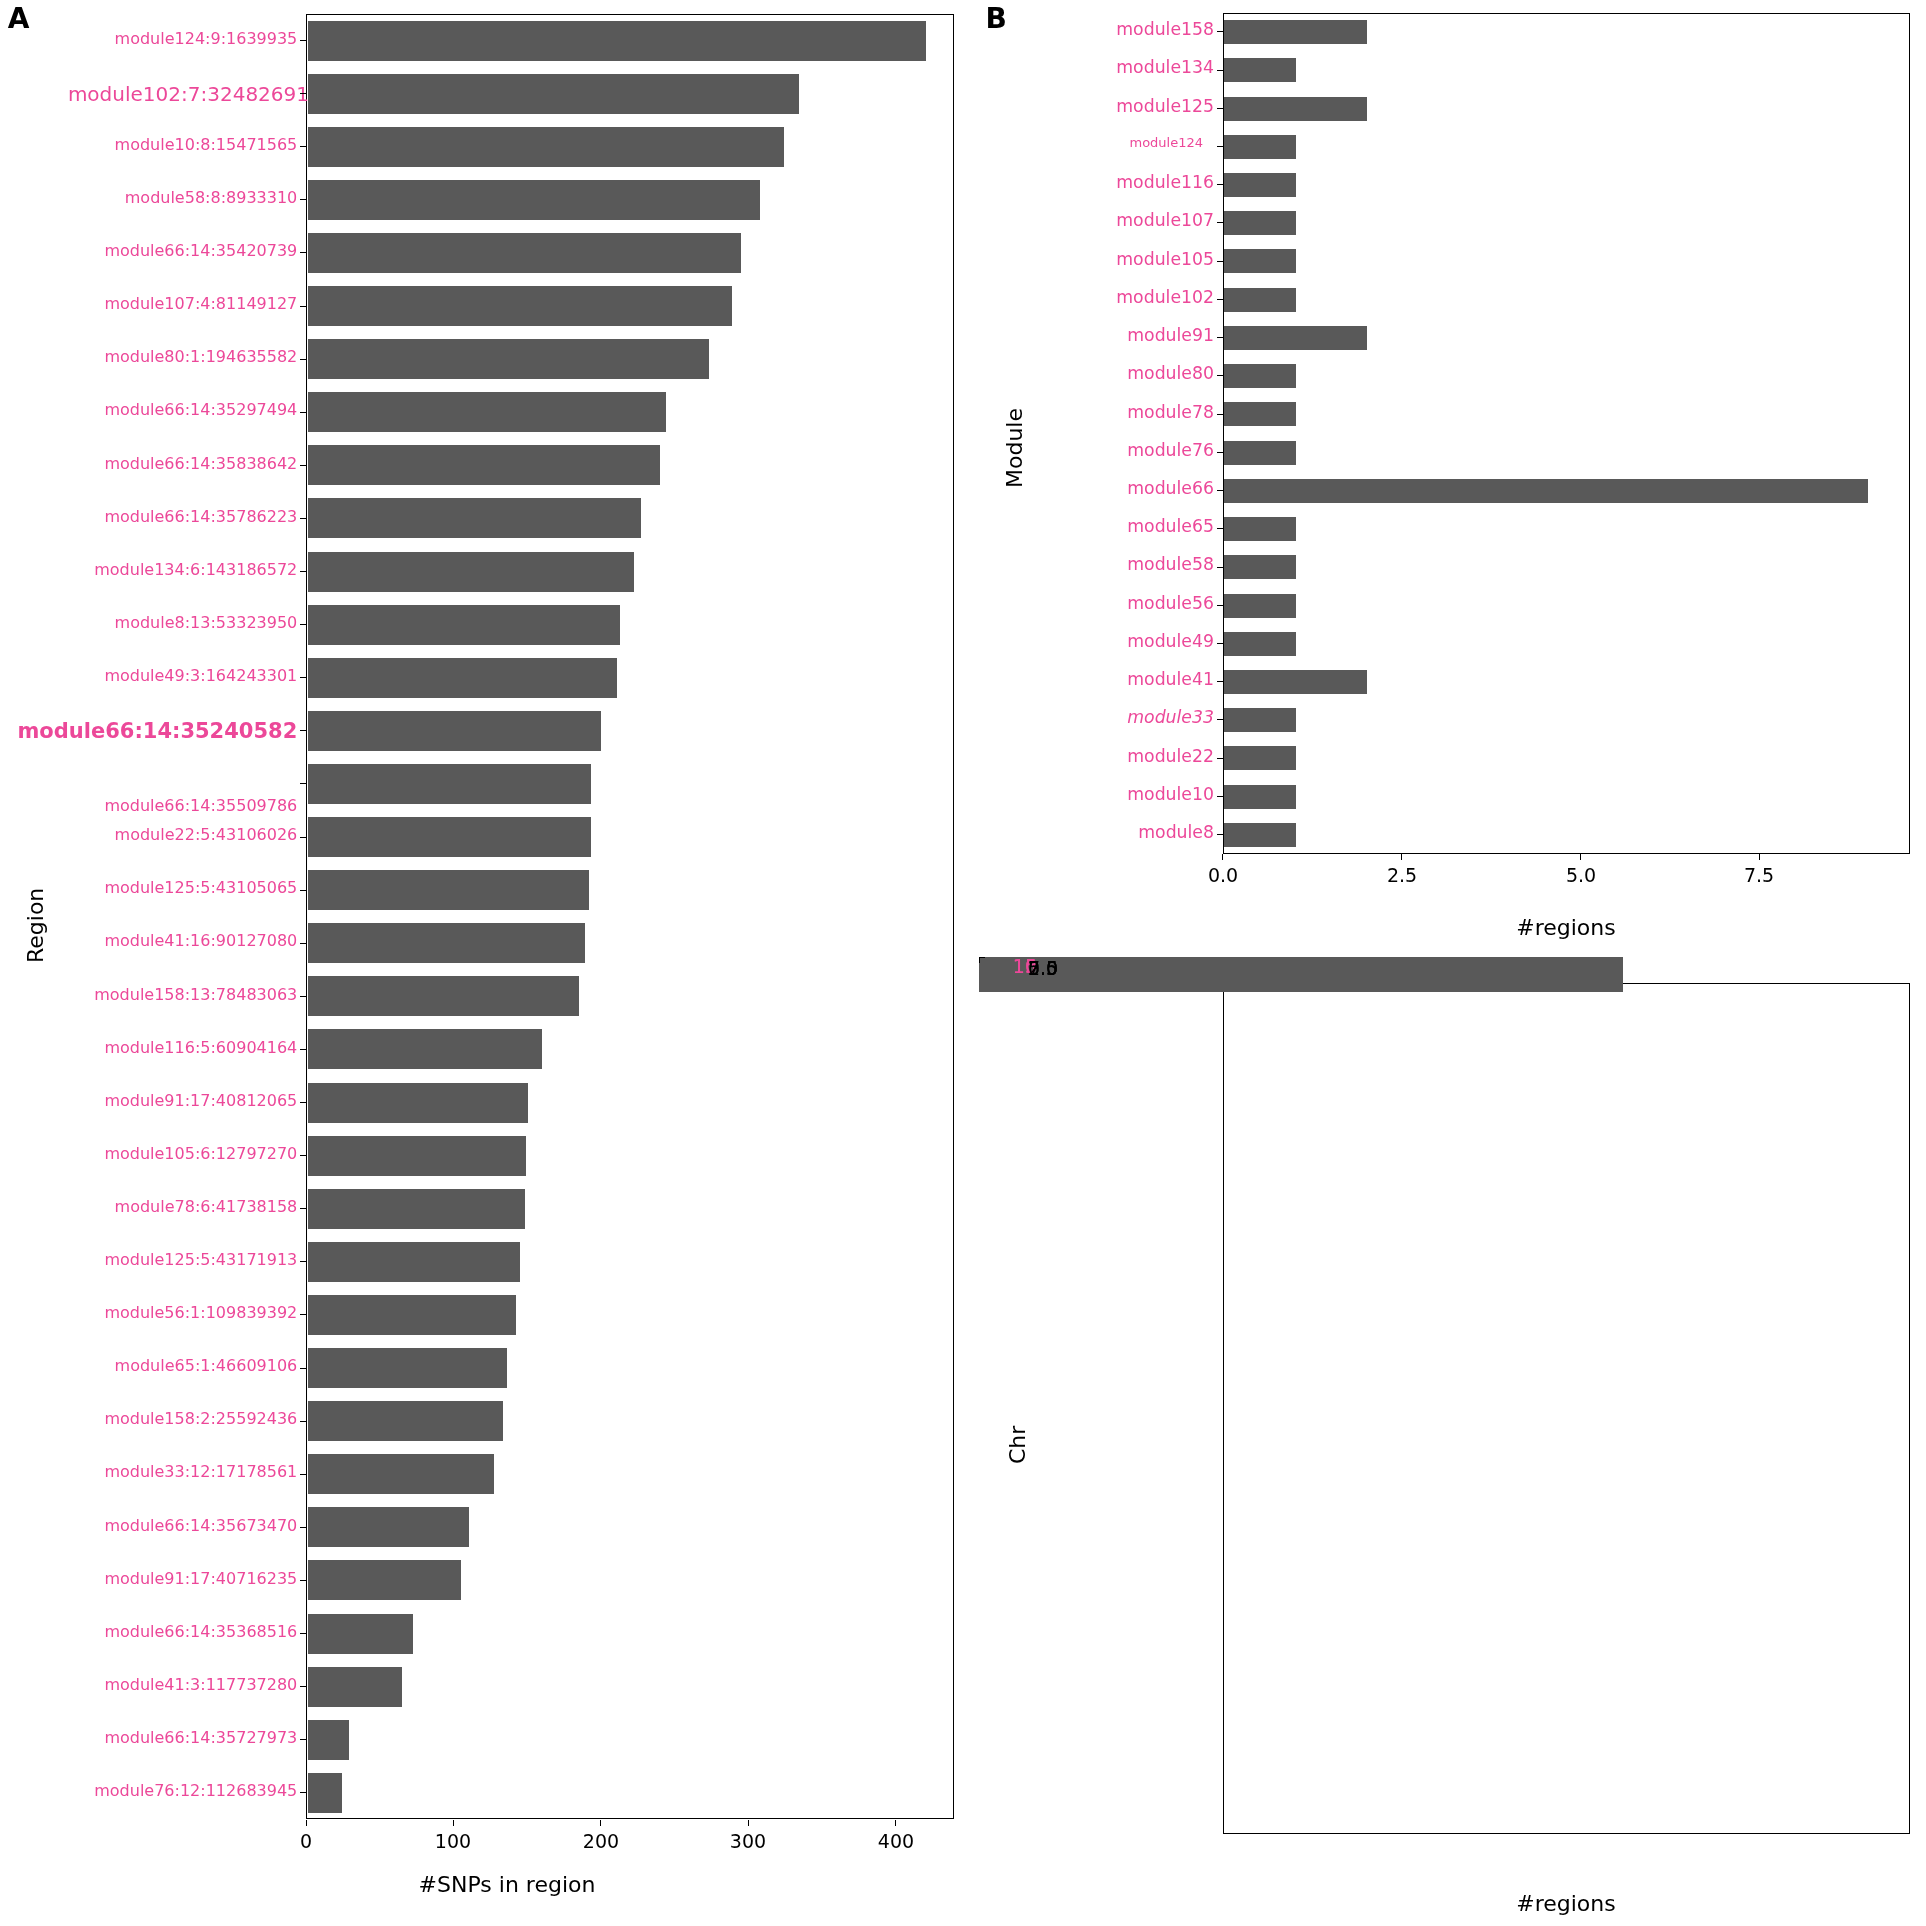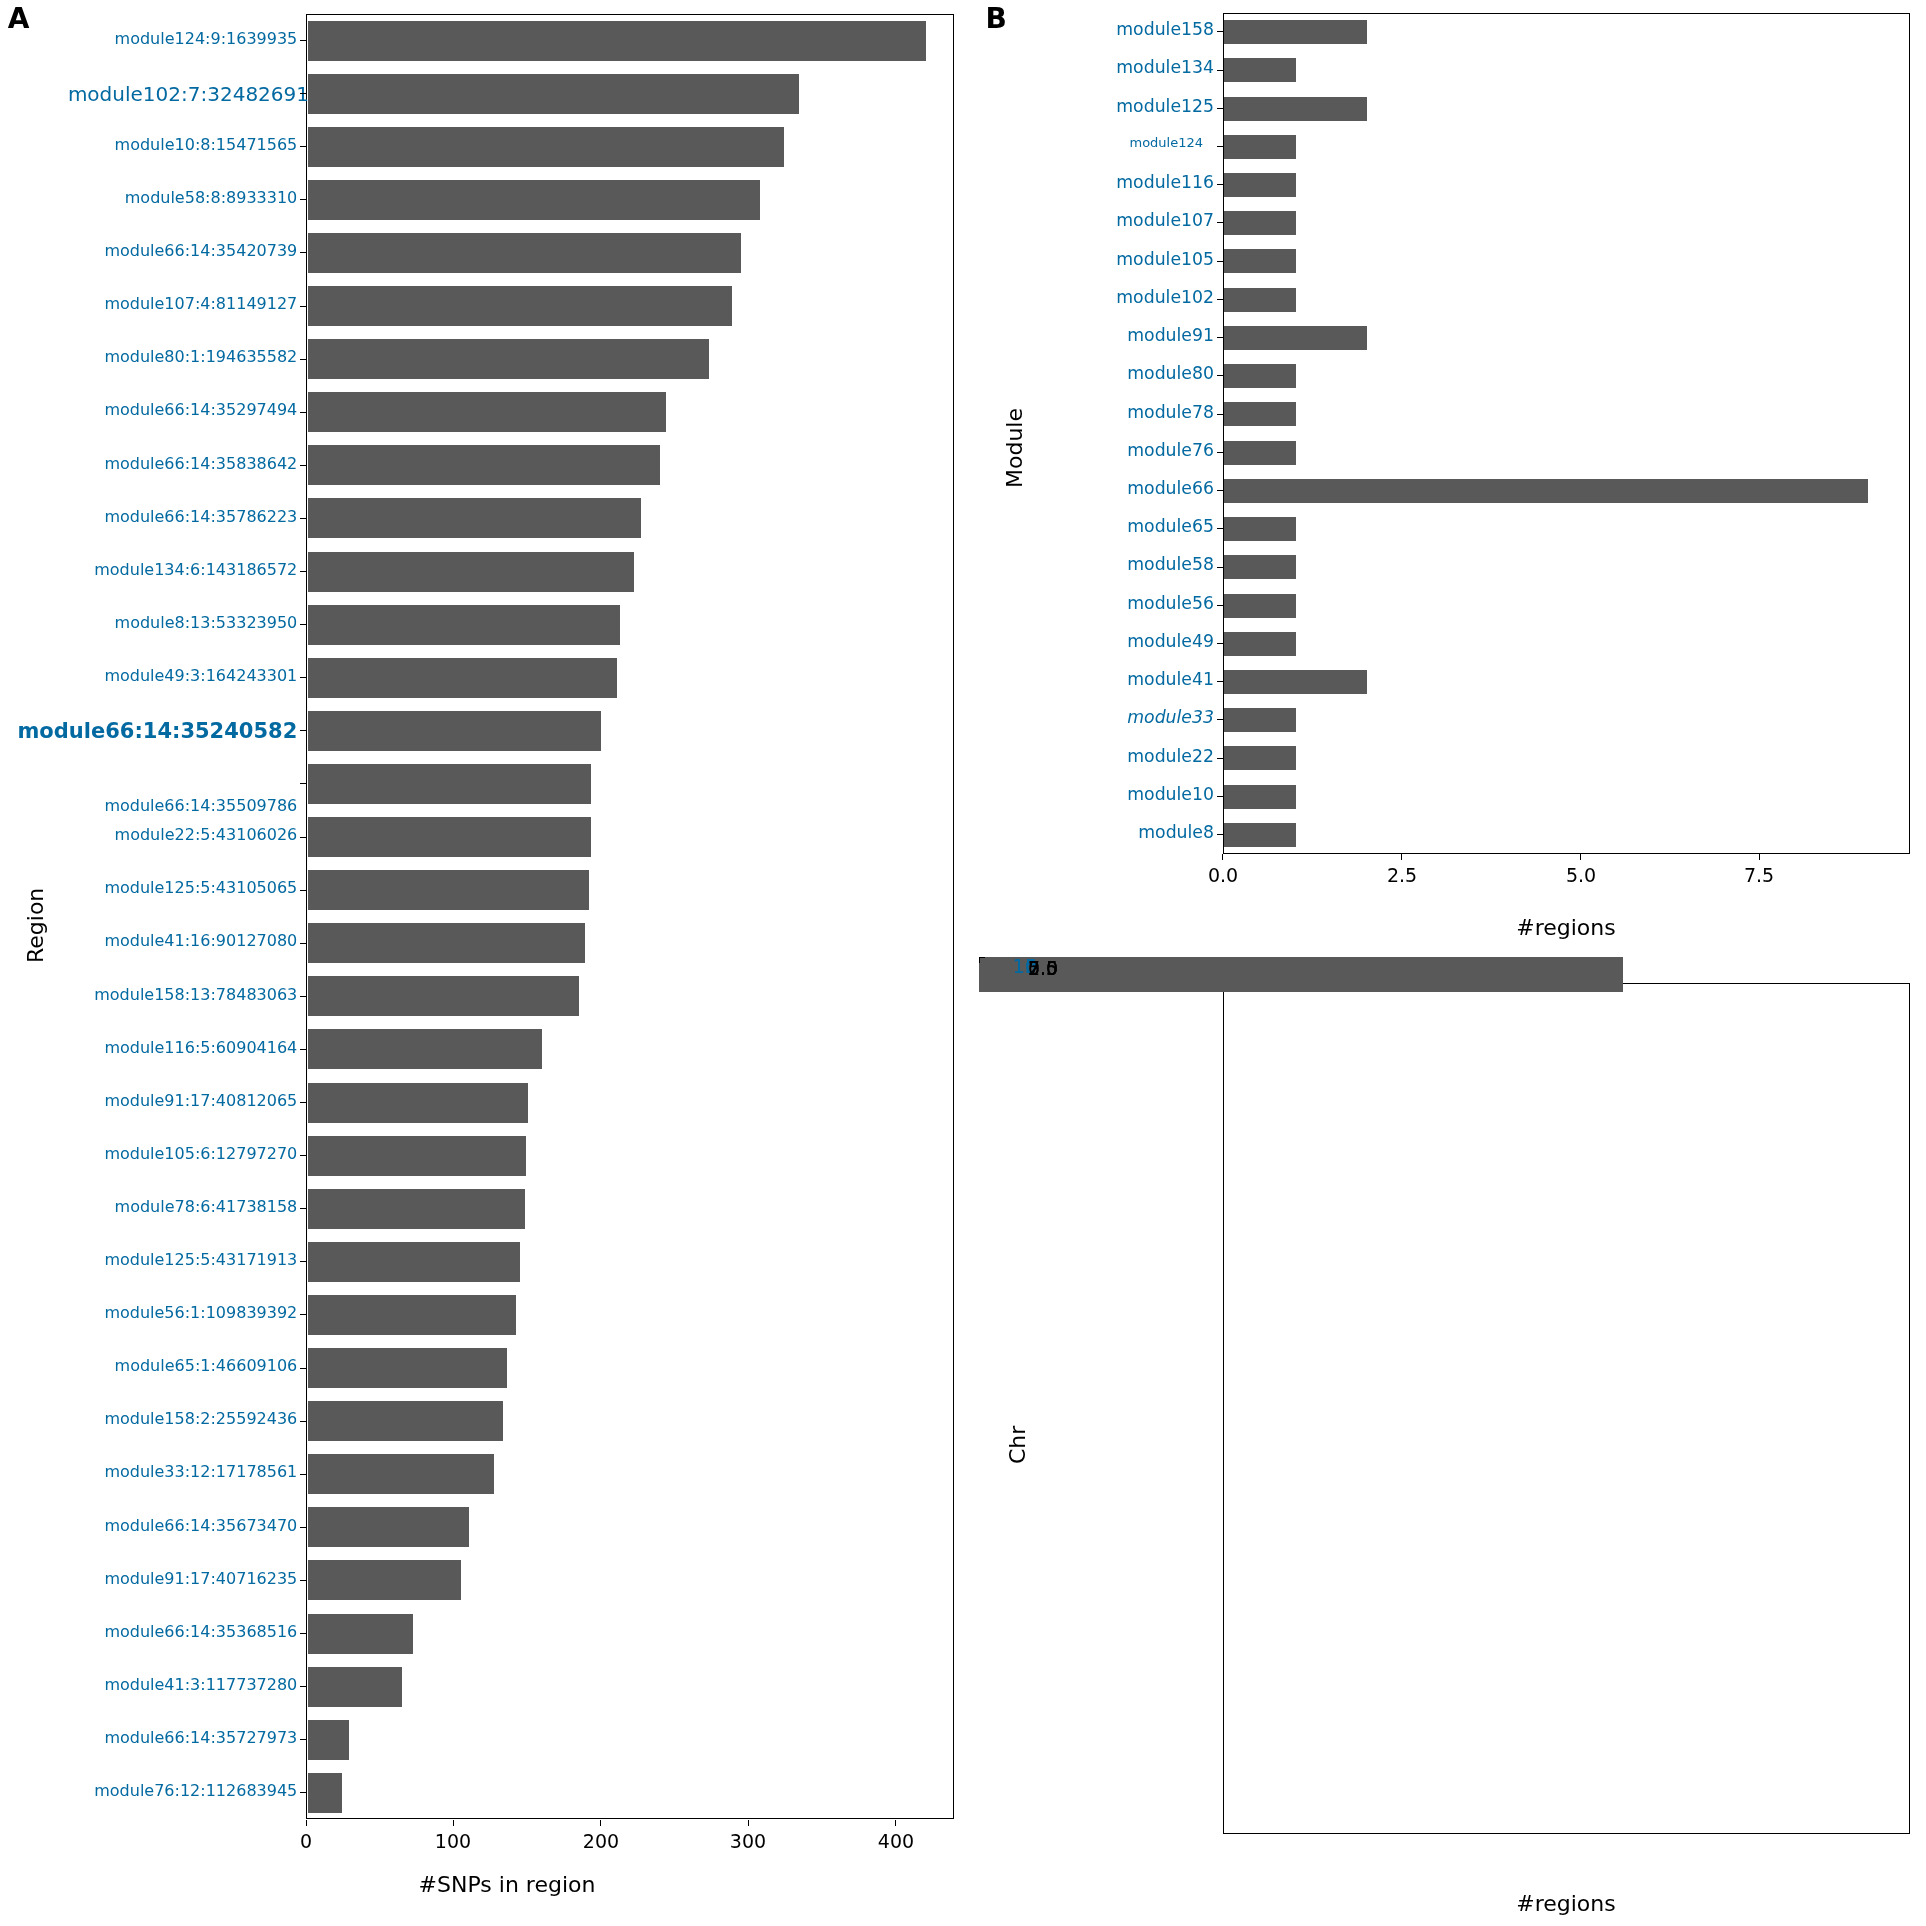--- a/index.html
+++ b/index.html
@@ -41,21 +41,21 @@
   }
   .bar {
     position: absolute;
     background: #595959;
   }
   .ylabel-text {
     position: absolute;
     text-align: right;
     font-size: 16px;
     line-height: 1;
-    color: #0369a1;
+    color: #ec4899;
     white-space: nowrap;
   }
   .tick-mark {
     position: absolute;
     background: #000;
   }
   .axis-title {
     position: absolute;
     font-size: 22px;
     color: #000;

